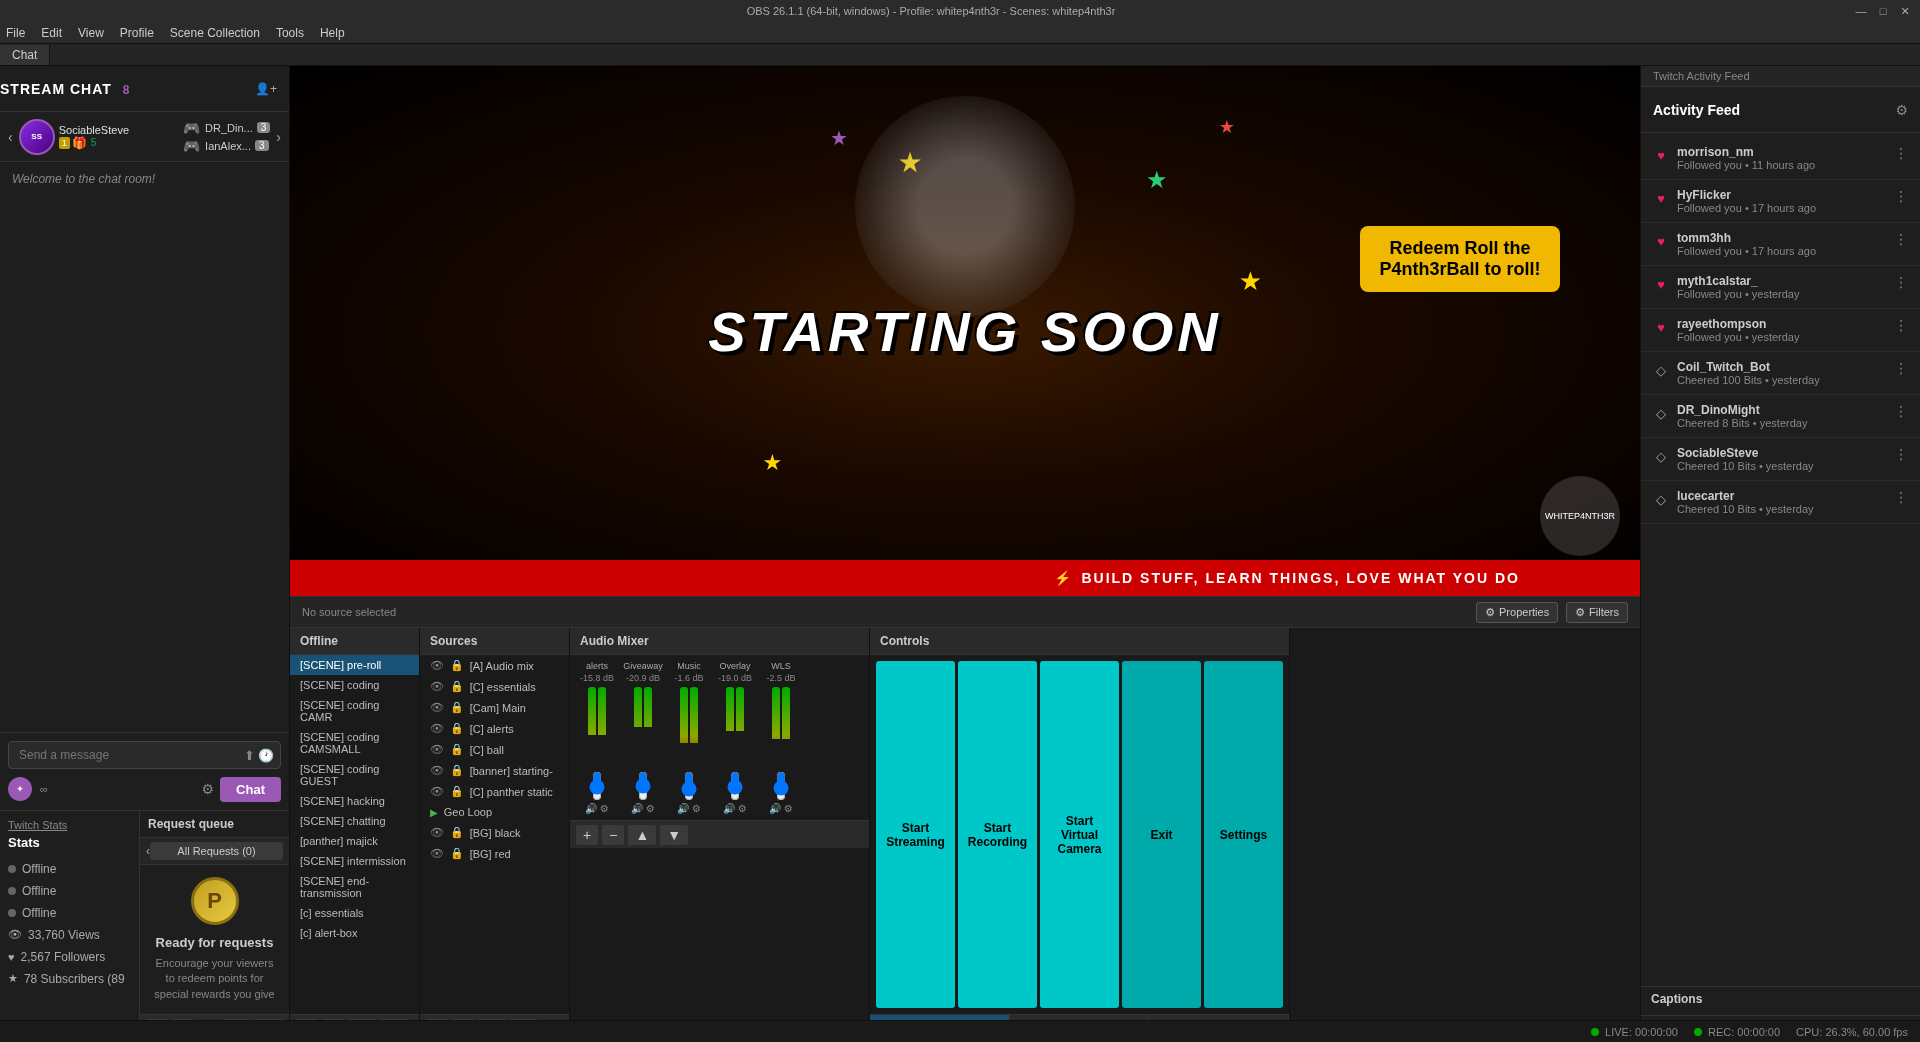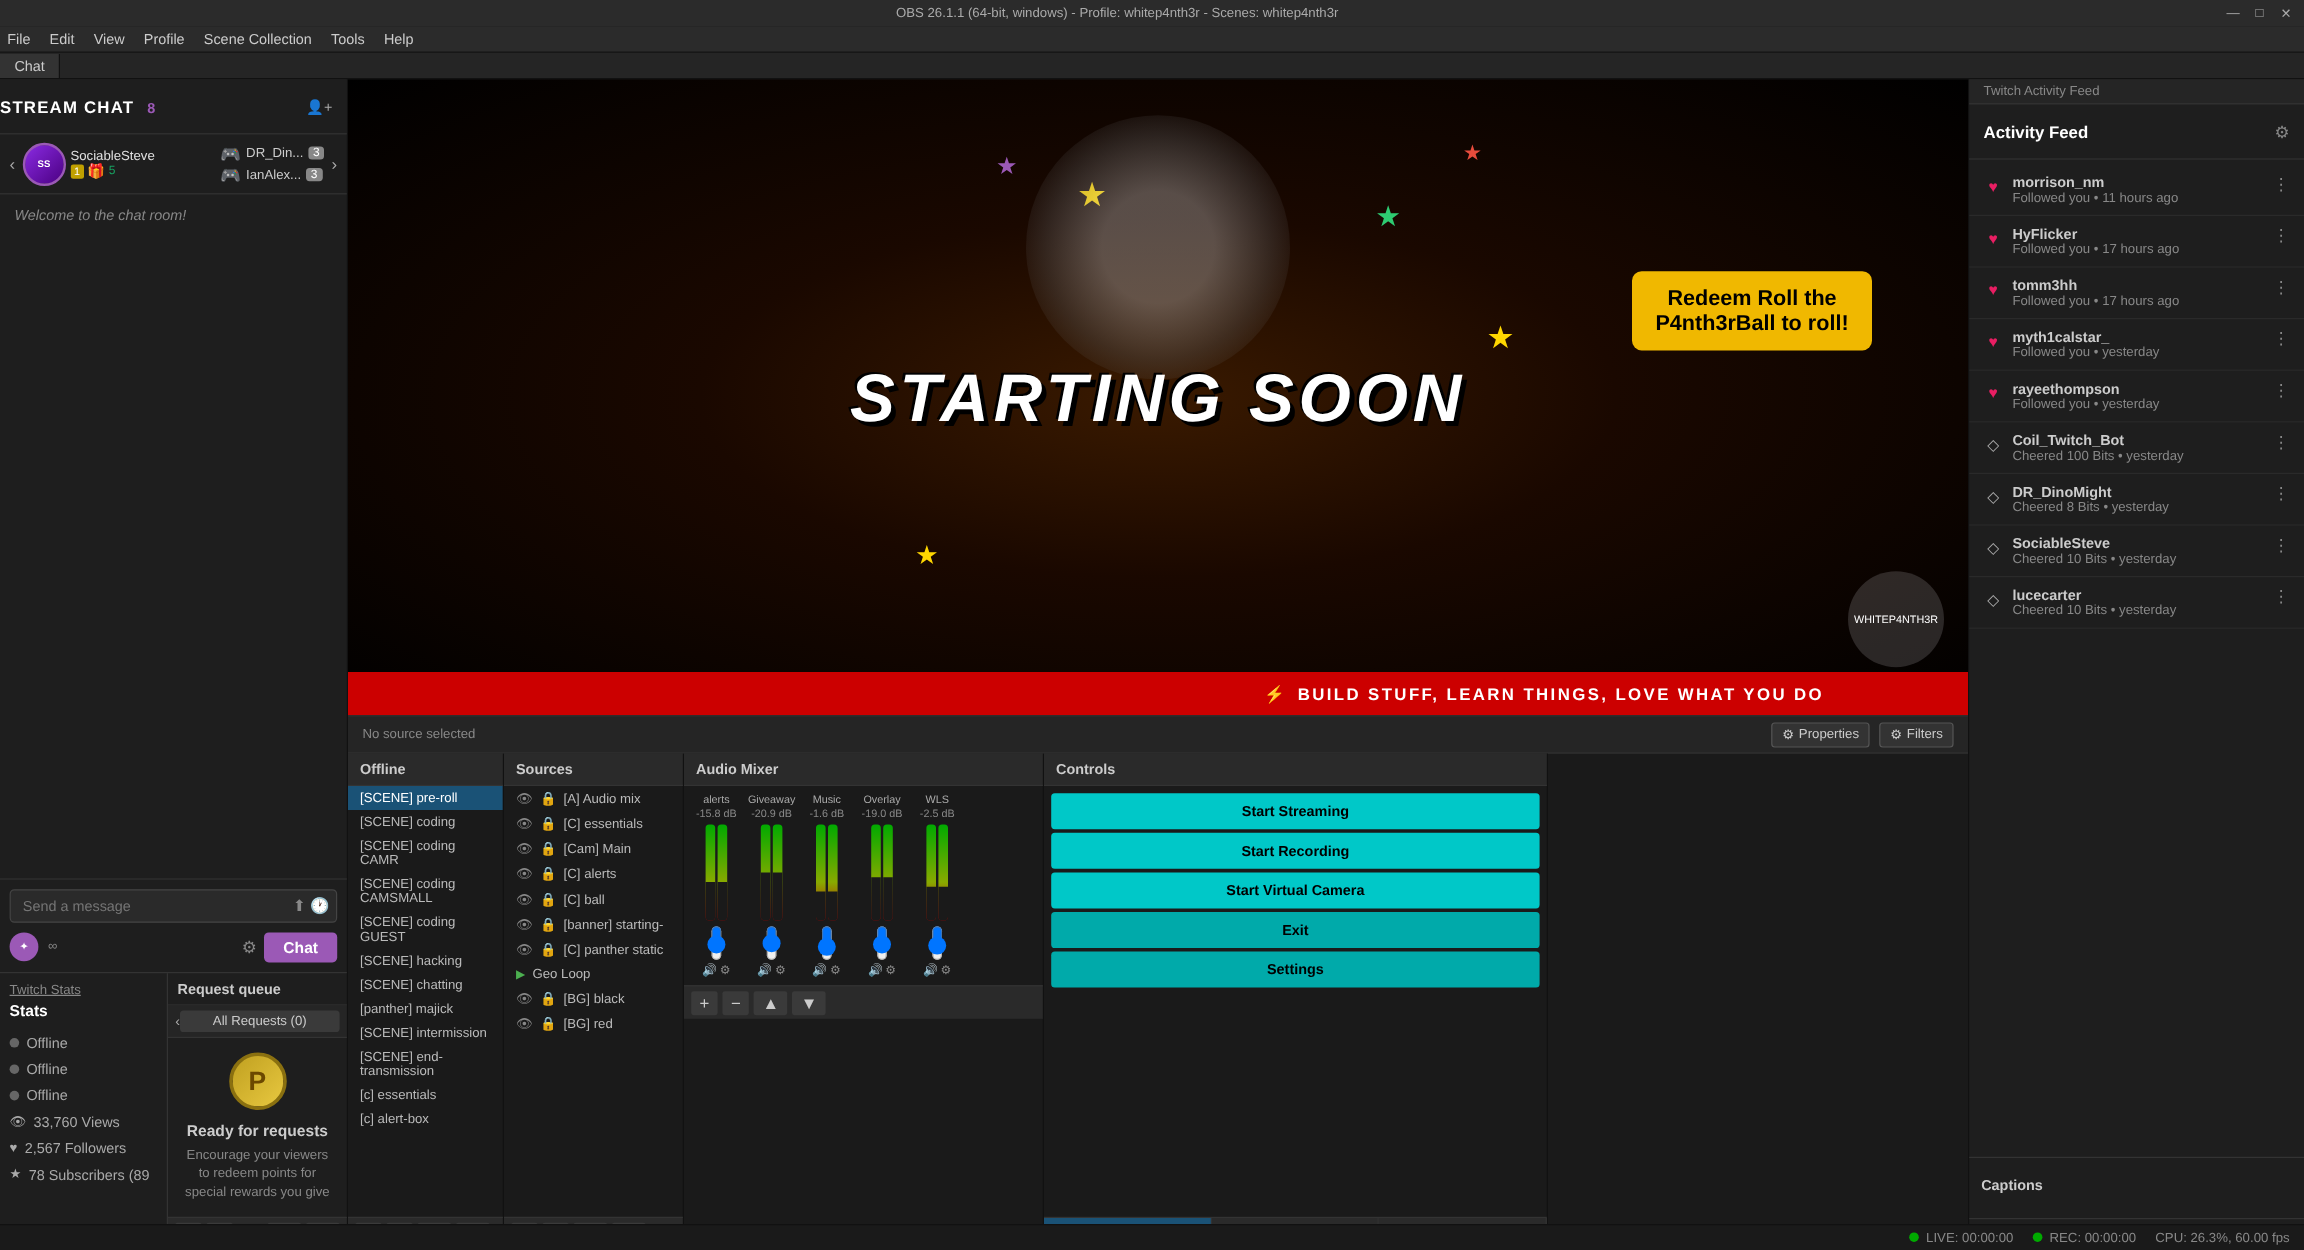--- a/index.html
+++ b/index.html
@@ -439,21 +439,20 @@
 
     
     #controls-panel {
       width: 420px;
       border-right: 1px solid #111;
       display: flex;
       flex-direction: column;
     }
     .controls-buttons {
       display: flex;
-      flex-direction: column;
       gap: 3px;
       padding: 6px;
       flex: 1;
     }
     .ctrl-btn {
       width: 100%;
       padding: 8px;
       font-size: 12px;
       font-weight: bold;
       border: none;
@@ -1059,21 +1058,21 @@
         <div class="feed-content">
           <div class="feed-name">lucecarter</div>
           <div class="feed-action">
             <span>Cheered 10 Bits</span> • <span>yesterday</span>
           </div>
         </div>
         <span class="feed-menu">⋮</span>
       </div>
     </div>
 
-    <div style="border-top:1px solid #333;padding:16px 10px;margin-top:24px;">
+    <div style="border-top:1px solid #333;padding:5px 10px;margin-top:24px;">
       <div class="captions-title">Captions</div>
     </div>
 
     <div style="border-top:1px solid #333;padding:6px 10px;display:flex;align-items:center;justify-content:space-between;">
       <span style="font-size:11px;color:#888;">Not streaming. CC Off</span>
       <span style="color:#888;cursor:pointer;font-size:12px;">⚙</span>
     </div>
   </div>
 
 </div>

